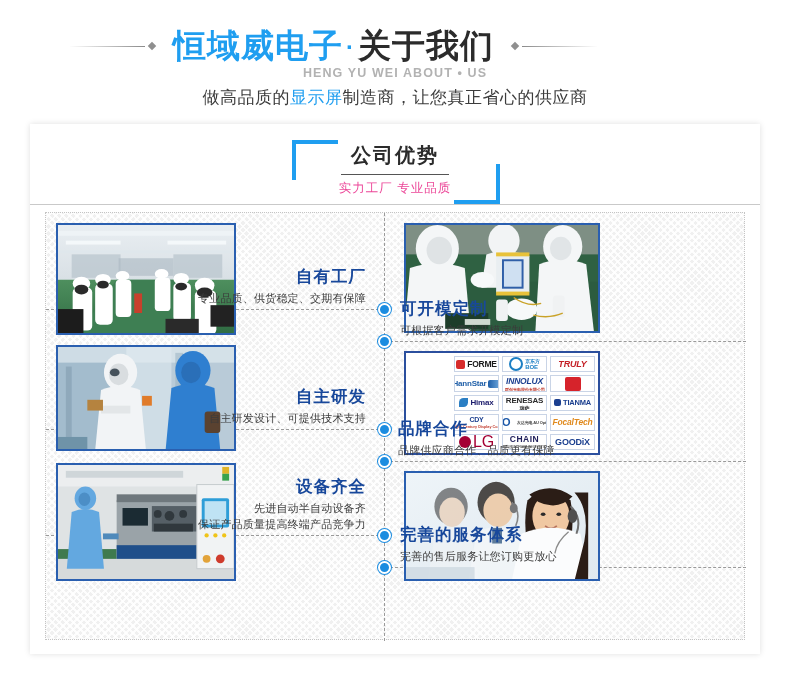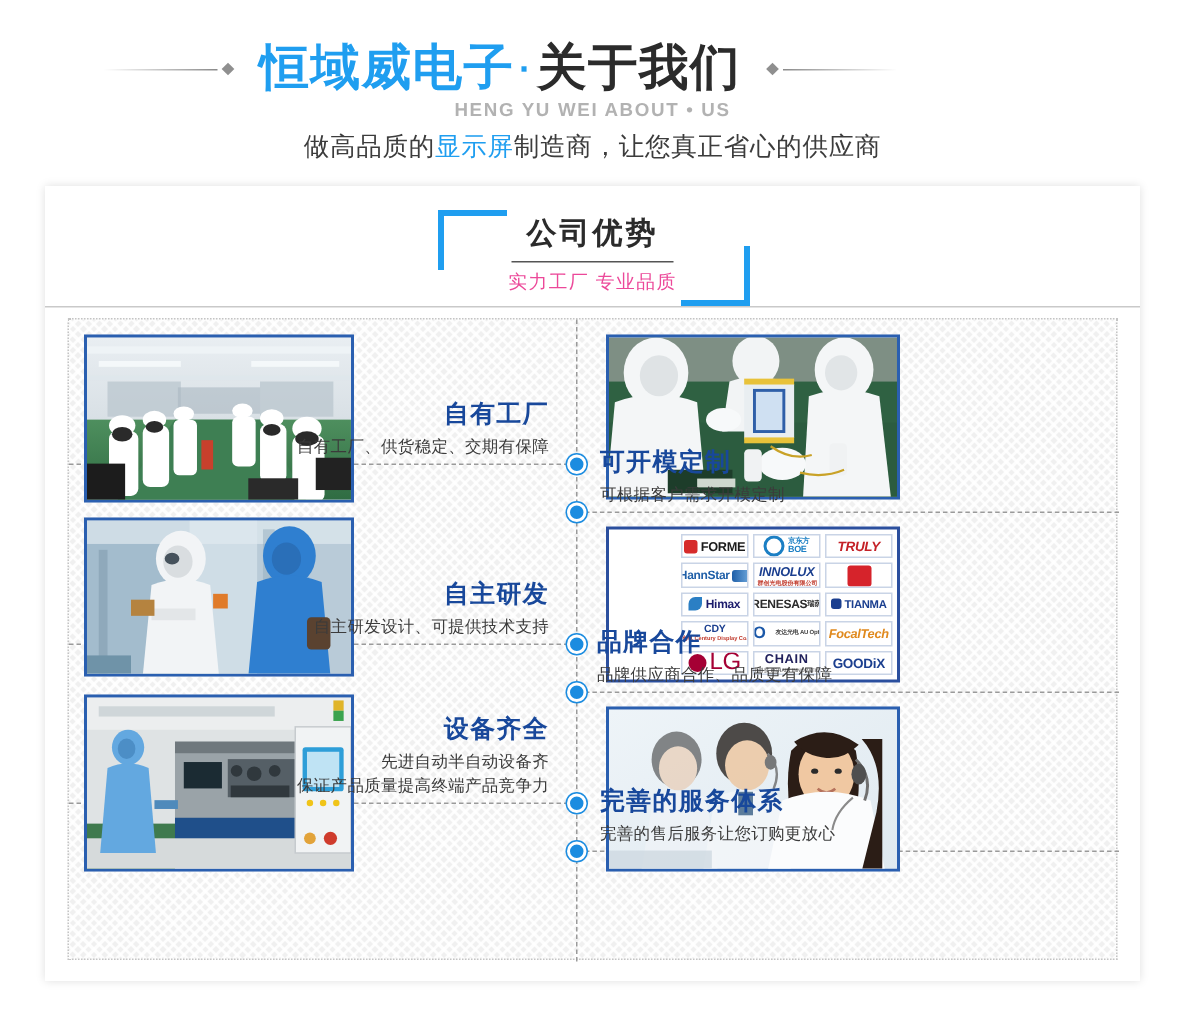--- a/index.html
+++ b/index.html
@@ -341,21 +341,21 @@
           <span class="mark" style="width:16px;height:14px;background:#d6232b;border-radius:2px;"></span>
         </div>
 
         <div class="bcell">
           <span class="lg-txt" style="color:#1b1b6b;font-size:8px;">
             <span class="mark" style="width:9px;height:9px;background:#2b7fc4;border-radius:50% 0 50% 0;"></span>
               <span>Himax</span>
           </span>
         </div>
         <div class="bcell">
-          <span style="display:flex;flex-direction:row;align-items:center;">
+          <span style="display:flex;flex-direction:column;align-items:center;">
             <span class="lg-txt" style="color:#2b2b2b;font-size:8px;">RENESAS</span>
             <span class="lg-sm" style="color:#2b2b2b;">瑞萨</span>
           </span>
         </div>
         <div class="bcell">
           <span class="lg-txt" style="color:#1b3f8f;font-size:7.5px;">
             <span class="mark" style="width:7px;height:7px;background:#1b3f8f;"></span>
               <span>TIANMA</span>
           </span>
         </div>
@@ -427,21 +427,21 @@
             <ellipse cx="170" cy="44" rx="5" ry="7" fill="#4f4f4f"></ellipse>
             <path d="M166 60 q-12 10 -14 22" stroke="#8a8a8a" stroke-width="1.4" fill="none"></path>
             <path d="M172 20 q16 18 10 50 l-10 40 h14 v-90z" fill="#2b1d16"></path>
           </g>
           <rect x="0" y="96" width="70" height="14" fill="#cbd6de" opacity=".7"></rect>
         </svg>
       </div>
 
       <div class="blk r" style="left:40px;top:52px;width:280px;">
         <div class="h">自有工厂</div>
-        <div class="d">自有工厂、供货稳定、交期有保障</div>
+        <div class="d">专业品质、供货稳定、交期有保障</div>
       </div>
 
       <div class="blk l" style="left:354px;top:84px;width:300px;">
         <div class="h">可开模定制</div>
         <div class="d">可根据客户需求开模定制</div>
       </div>
 
       <div class="blk r" style="left:40px;top:172px;width:280px;">
         <div class="h">自主研发</div>
         <div class="d">自主研发设计、可提供技术支持</div>

